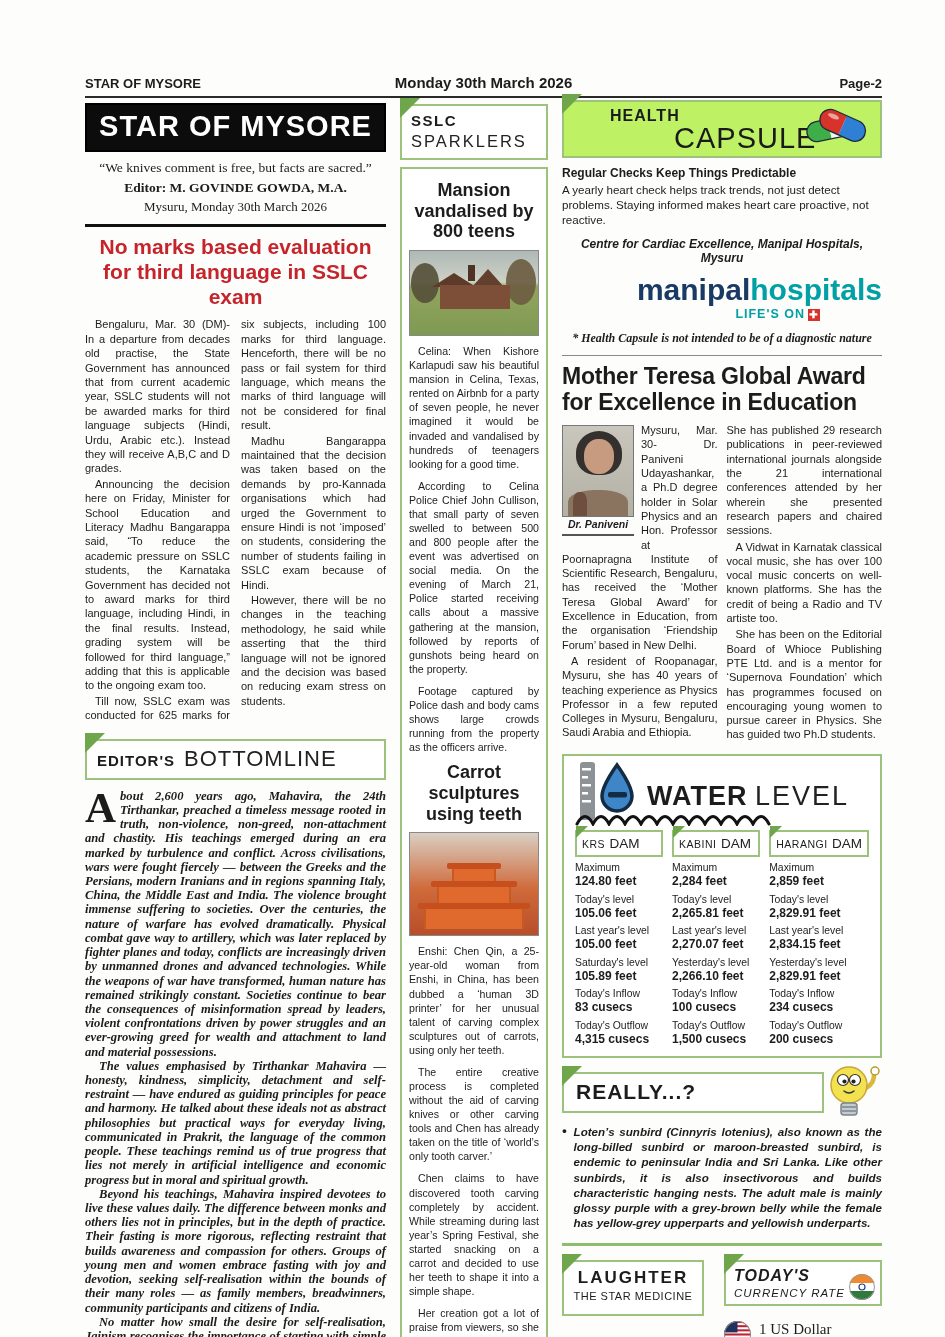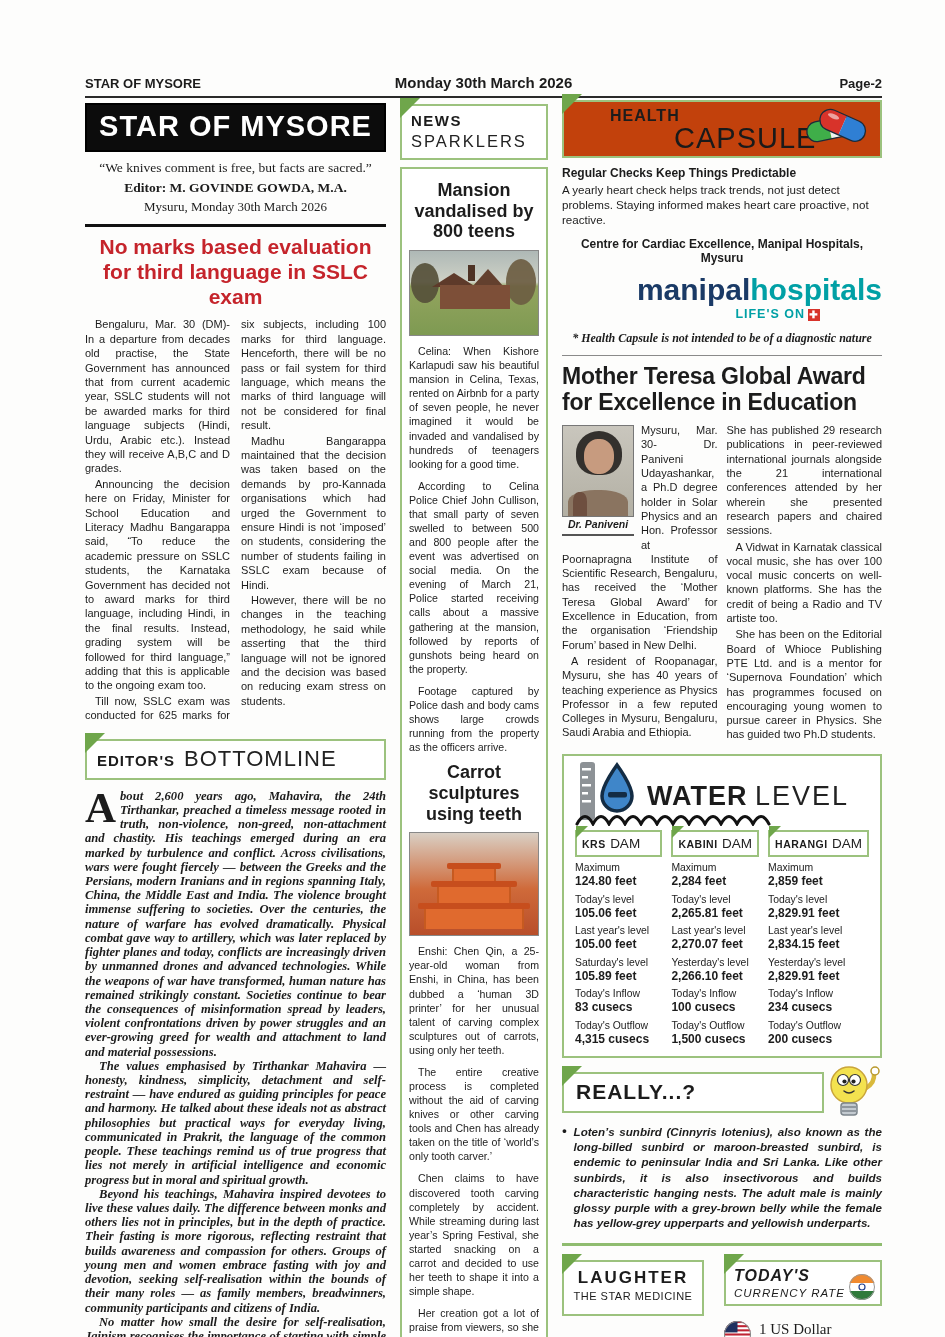--- a/index.html
+++ b/index.html
@@ -56,27 +56,27 @@
           border-right:22px solid transparent;border-bottom:14px solid #5e3a2a;}
   .m-roof2{position:absolute;left:62px;top:18px;width:0;height:0;border-left:16px solid transparent;
            border-right:16px solid transparent;border-bottom:18px solid #63402e;}
   .m-chimney{position:absolute;left:58px;top:14px;width:7px;height:16px;background:#4e3325;}
   
   .img-carrot{height:104px;background:linear-gradient(to bottom,#d9cfc4 0%,#cf6a3a 55%,#b84e2a 100%);
               display:flex;flex-direction:column;align-items:center;justify-content:flex-end;padding-bottom:6px;box-sizing:border-box;}
   .c-roof{background:#c74e1d;height:6px;border-radius:2px;}
   .c-tier{background:#e06a2e;border-left:2px solid #c75a20;border-right:2px solid #c75a20;}
   
-  .hc-box{border:2px solid #9cc27e;position:relative;height:54px;background:#c2410c;}
+  .hc-box{border:2px solid #9cc27e;position:relative;height:54px;background:#bef264;}
   .hc-bold{position:absolute;left:46px;top:5px;font-weight:bold;font-size:16px;letter-spacing:1px;}
   .hc-light{position:absolute;left:110px;top:20px;font-size:29px;letter-spacing:1px;color:#1a1a1a;}
   .hc-pills{position:absolute;right:4px;top:2px;}
   .hc-title{font-weight:bold;font-size:12px;margin-top:8px;}
   .hc-body{font-size:11.6px;line-height:1.3;margin-top:2px;}
-  .hc-centre{font-family:"Liberation Sans",sans-serif;font-weight:bold;
+  .hc-centre{font-family:"Liberation Sans",sans-serif;font-weight:bold;font-style:italic;
              font-size:12px;text-align:center;margin-top:10px;}
   .manipal{text-align:right;margin-top:8px;font-size:30px;font-weight:bold;letter-spacing:0;}
   .manipal .m1{color:#1a3a66;}
   .manipal .m2{color:#00a0a5;}
   .lifes-on{text-align:right;color:#00a0a5;font-weight:bold;font-size:12.5px;letter-spacing:1px;margin:0 62px 0 0;}
   .lifes-on .plus{display:inline-block;width:12px;height:12px;background:#d8332a;color:#fff;font-size:10px;
                   line-height:12px;text-align:center;vertical-align:middle;margin-left:3px;font-weight:bold;}
   .hc-disclaimer{font-family:"Liberation Serif",serif;font-weight:bold;font-style:italic;font-size:12px;
                  text-align:center;margin-top:10px;}
   .grey-rule{border-top:1.5px solid #8a8a8a;margin:9px 0 7px;}
@@ -97,21 +97,21 @@
   
   .wl-box{border:2px solid #9cc27e;margin-top:10px;padding:6px 11px 10px;background:#fff;}
   .wl-head{display:flex;align-items:flex-end;gap:6px;}
   .wl-title{font-size:27px;padding-bottom:14px;white-space:nowrap;}
   .wl-title .w-bold{font-weight:bold;letter-spacing:1px;}
   .wl-title .w-light{color:#222;letter-spacing:2px;}
   .wl-waves{margin:-14px 0 4px;}
   .wl-dams{display:flex;gap:9px;margin-top:2px;}
   .wl-dam{flex:1;}
   .dam-name{border:2px solid #9cc27e;position:relative;padding:2px 5px 3px;white-space:nowrap;}
-  .dam-name .d-bold{font-weight:bold;font-size:10.5px;letter-spacing:.5px;}
+  .dam-name .d-bold{font-weight:normal;font-size:10.5px;letter-spacing:.5px;}
   .dam-name .d-light{font-size:13.5px;color:#222;}
   .dam-row{margin-top:5.5px;}
   .dam-label{font-size:10.4px;color:#222;}
   .dam-value{font-size:12px;font-weight:bold;margin-top:1px;}
   
   .really{position:relative;margin-top:14px;}
   .really-header{border:2px solid #9cc27e;position:relative;width:262px;padding:6px 12px 7px;background:#fff;box-sizing:border-box;}
   .really-title{font-weight:bold;font-size:21px;letter-spacing:1px;}
   .bulb{position:absolute;right:2px;top:-12px;}
   .really-text{display:flex;gap:7px;margin-top:11px;font-weight:bold;font-style:italic;
@@ -174,21 +174,21 @@
       <p>The values emphasised by Tirthankar Mahavira — honesty, kindness, simplicity, detachment and self-restraint — have endured as guiding principles for peace and harmony. He talked about these ideals not as abstract philosophies but practical ways for everyday living, communicated in Prakrit, the language of the common people. These teachings remind us of true progress that lies not merely in artificial intelligence and economic progress but in moral and spiritual growth.</p>
       <p>Beyond his teachings, Mahavira inspired devotees to live these values daily. The difference between monks and others lies not in principles, but in the depth of practice. Their fasting is more rigorous, reflecting restraint that builds awareness and compassion for others. Groups of young men and women embrace fasting with joy and devotion, seeking self-realisation within the bounds of their many roles — as family members, breadwinners, community participants and citizens of India.</p>
       <p>No matter how small the desire for self-realisation, Jainism recognises the importance of starting with simple steps and following up with steady efforts toward becoming a better human being. Over time, these small steps can lead one closer to the ideal state that the faith upholds, the state achieved by very few like the Tirthankaras and the very state which is depicted in the statue of Gommateshwara...</p>
     </div>
 
   </div>
 
   <div class="col-mid">
     <div class="ns-header">
       <span class="corner"></span>
-      <span class="ns-bold">NEWS</span>
+      <span class="ns-bold">SSLC</span>
       <span class="ns-light">SPARKLERS</span>
     </div>
 
     <div class="ns-box">
       <div class="ns-h1">Mansion vandalised by 800 teens</div>
       <div class="ns-img img-mansion">
         <div class="m-tree l"></div>
         <div class="m-tree r"></div>
         <div class="m-roof"></div>
         <div class="m-roof2"></div>

